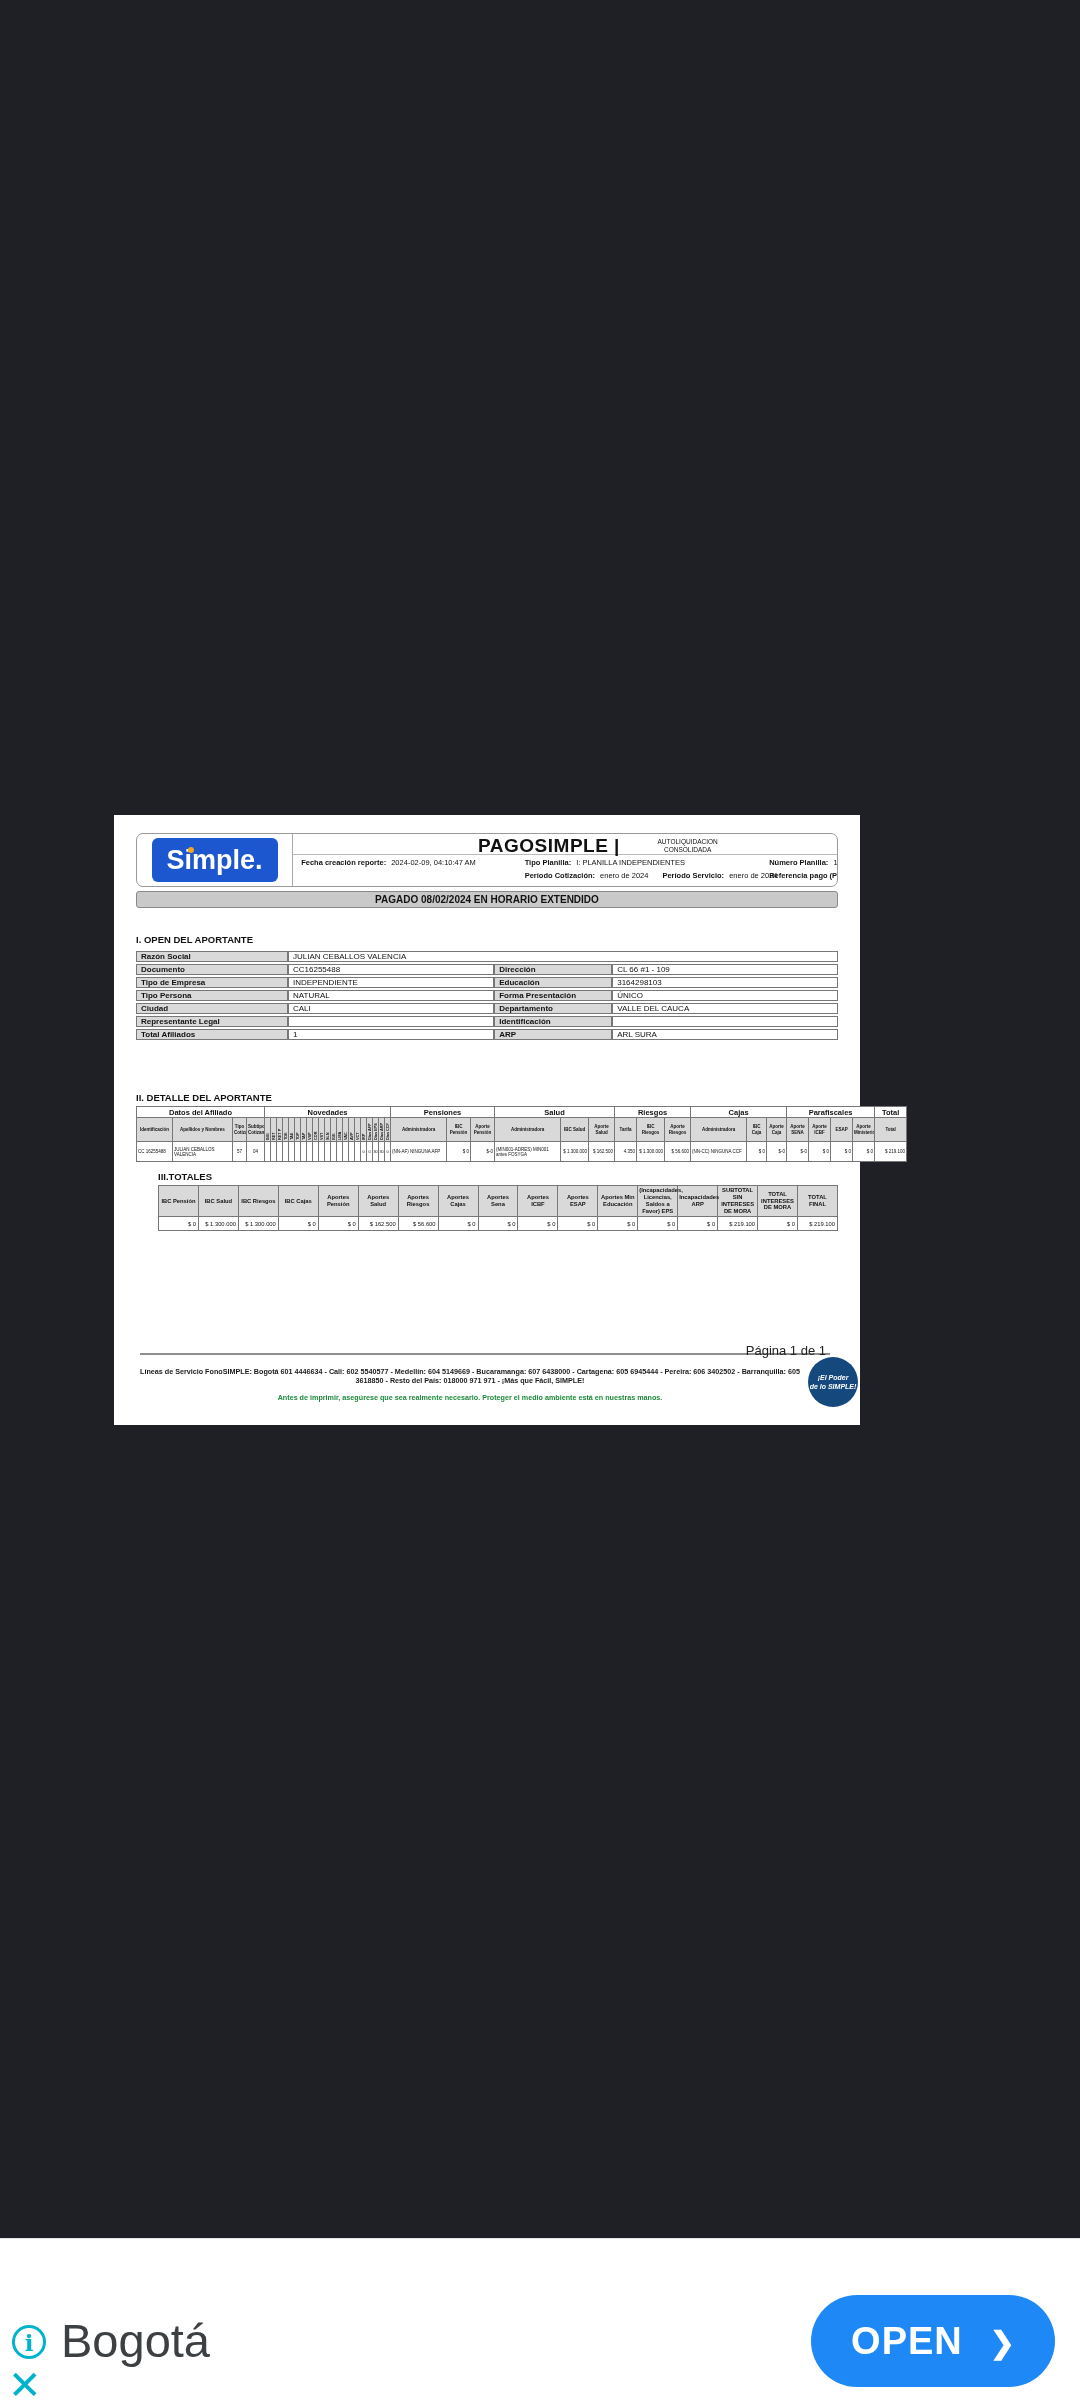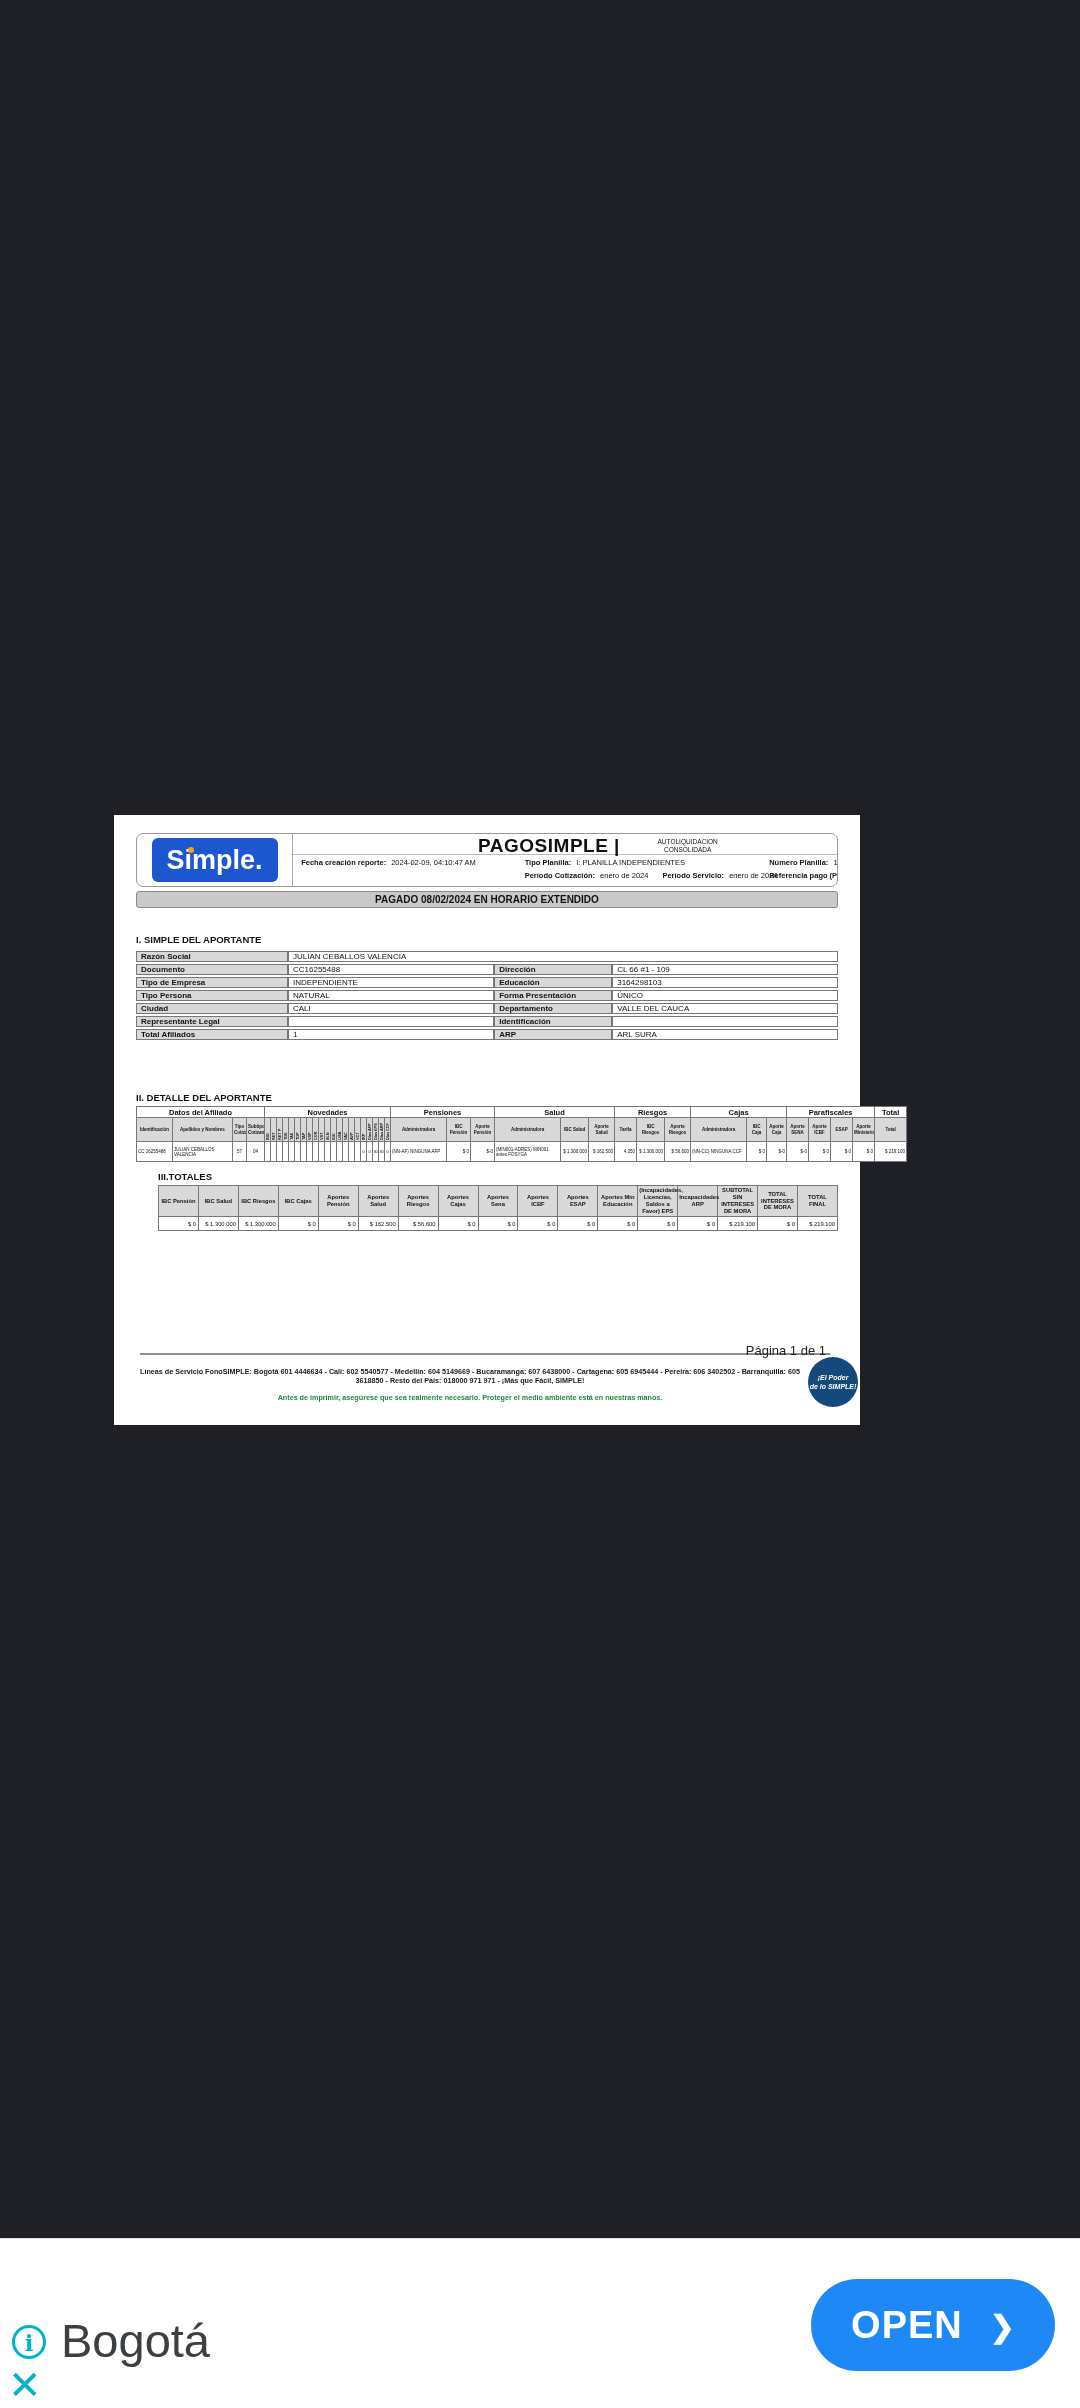--- a/index.html
+++ b/index.html
@@ -72,21 +72,21 @@
   .service-line{position:absolute; left:26px; right:60px; top:552px; font-size:7.2px; font-weight:bold; text-align:center; color:#1a1a1a;}
   .eco-line{position:absolute; left:26px; right:60px; top:578px; font-size:7.2px; font-weight:bold; text-align:center; color:var(--c-eco_green);}
   .badge{position:absolute; right:2px; top:542px; width:50px; height:50px; border-radius:50%; background:var(--c-badge_blue); color:#fff; font-style:italic; font-weight:bold; font-size:7px; text-align:center; padding-top:16px; line-height:1.3;}
 
   
   .ad-bar{position:absolute; left:0; bottom:0; width:1080px; height:170px; background:#fff; border-top:1px solid #e4e4e4;}
   .ad-domain{position:absolute; left:61px; top:40px; font-size:30px; color:var(--c-domain_gray);}
   .ad-location{position:absolute; left:61px; top:74px; font-size:47px; font-weight:500; color:var(--c-location_gray);}
   .ad-info{position:absolute; left:12px; top:86px; width:34px; height:34px; border:3.5px solid var(--c-teal); border-radius:50%; color:var(--c-teal); text-align:center; font-family:"DejaVu Serif", serif; font-weight:bold; font-size:23px; line-height:29px;}
   .ad-close{position:absolute; left:8px; top:126px; color:var(--c-teal); font-size:40px; line-height:40px; font-weight:normal;}
-  .ad-open{position:absolute; left:811px; top:40px; width:244px; height:92px; border:none; border-radius:46px; background:var(--c-open_blue); color:#fff; display:flex; align-items:center; justify-content:center; gap:27px; cursor:pointer;}
+  .ad-open{position:absolute; left:811px; top:56px; width:244px; height:92px; border:none; border-radius:46px; background:var(--c-open_blue); color:#fff; display:flex; align-items:center; justify-content:center; gap:27px; cursor:pointer;}
   .ad-open .lbl{font-size:38px; font-weight:bold; letter-spacing:1px; font-family:"Liberation Sans", sans-serif;}
   .ad-open .chev{font-size:30px; font-weight:bold; margin-top:2px;}
 </style>
 </head>
 <body>
 
 <div class="doc-page">
 
   <div class="doc-header">
     <div class="logo-cell">
@@ -116,21 +116,21 @@
             <span class="meta-pair"><b>Período Servicio:</b><span>enero de 2024</span></span>
           </span>
           <span class="meta-pair"><b>Referencia pago (PIN):</b><span>8834109480</span></span>
         </div>
       </div>
     </div>
   </div>
 
   <div class="paid-banner">PAGADO 08/02/2024 EN HORARIO EXTENDIDO</div>
 
-  <div class="sec-title t1">I. SIMPLE DEL APORTANTE</div>
+  <div class="sec-title t1">I. OPEN DEL APORTANTE</div>
   <table class="sec1">
     <tbody>
       <tr>
         <td class="lbl">Razón Social</td>
         <td class="val" colspan="3">JULIAN CEBALLOS VALENCIA</td>
       </tr>
 
         <tr>
           <td class="lbl">Documento</td>
           <td class="val">CC16255488</td>

